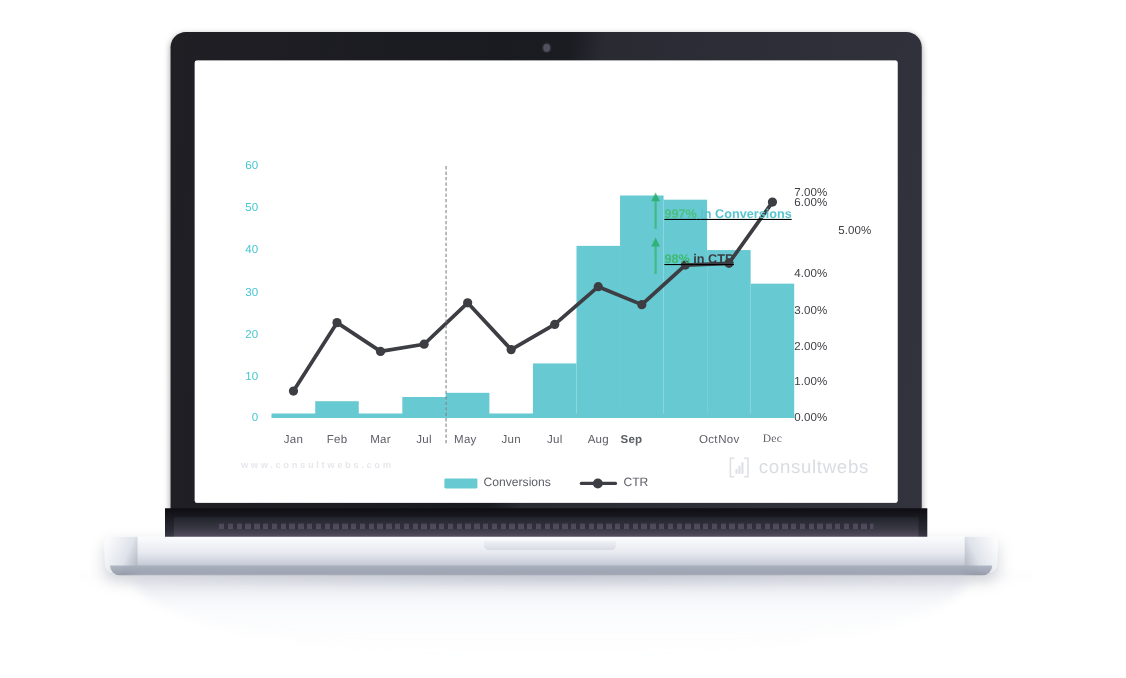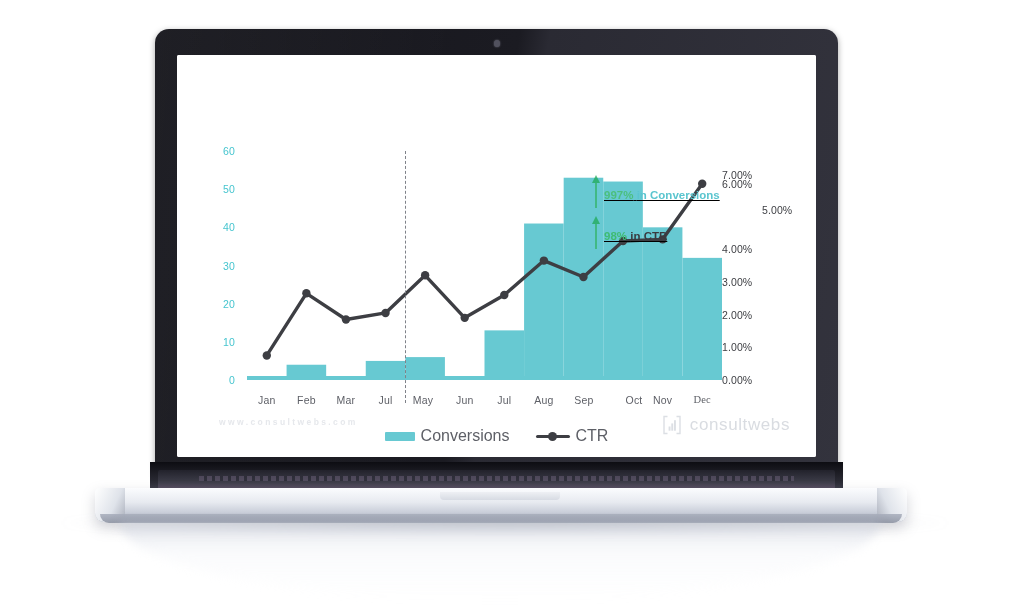--- a/index.html
+++ b/index.html
@@ -137,21 +137,21 @@
   }
   .legend-item{display:flex;align-items:center;gap:6px;}
   .legend-swatch{width:30px;height:9px;background:#67c9d2;border-radius:1px;}
   .legend-line{
     width:34px;height:3px;background:#3d3e43;border-radius:2px;position:relative;
   }
   .legend-line:after{
     content:"";position:absolute;left:50%;top:50%;width:9px;height:9px;
     margin:-4.5px 0 0 -4.5px;border-radius:50%;background:#3d3e43;
   }
-  .legend-text{font-size:16px;color:#5d5f66;}
+  .legend-text{font-size:11px;color:#5d5f66;}
 
   .footer-url{
     position:absolute;left:42px;bottom:30px;
     font-size:8.5px;letter-spacing:2.4px;color:#e6e8ec;font-weight:bold;
   }
   .brand{
     position:absolute;right:26px;bottom:22px;
     display:flex;align-items:flex-end;gap:8px;margin-top:20px;
   }
   .brand-mark{width:20px;height:20px;}
@@ -243,22 +243,22 @@
 
           <div class="xlabels" id="xlabels">
               <div class="xlab" style="left: 89.7917px; top: 339px;">Jan</div>
               <div class="xlab" style="left: 129.375px; top: 339px;">Feb</div>
               <div class="xlab" style="left: 168.958px; top: 339px;">Mar</div>
               <div class="xlab" style="left: 208.542px; top: 339px;">Jul</div>
               <div class="xlab" style="left: 246px; top: 339px;">May</div>
               <div class="xlab" style="left: 287.708px; top: 339px;">Jun</div>
               <div class="xlab" style="left: 327.292px; top: 339px;">Jul</div>
               <div class="xlab" style="left: 366.875px; top: 339px;">Aug</div>
-              <div class="xlab" style="left: 407px; top: 339px;">Sep</div>
-              <div class="xlab" style="left: 439px; top: 339px; padding-left: 36px;">Oct</div>
+              <div class="xlab" style="left: 397px; top: 339px; font-weight: bold;">Sep</div>
+              <div class="xlab" style="left: 449px; top: 339px; padding-left: 36px;">Oct</div>
               <div class="xlab" style="left: 485.625px; top: 339px;">Nov</div>
               <div class="xlab" style="left: 525.208px; top: 339px; font-family: Liberation Serif, serif;">Dec</div>
             </div>
 
           <div class="legend">
             <div class="legend-item">
               <span class="legend-swatch"></span>
               <span class="legend-text">Conversions</span>
             </div>
             <div class="legend-item">

